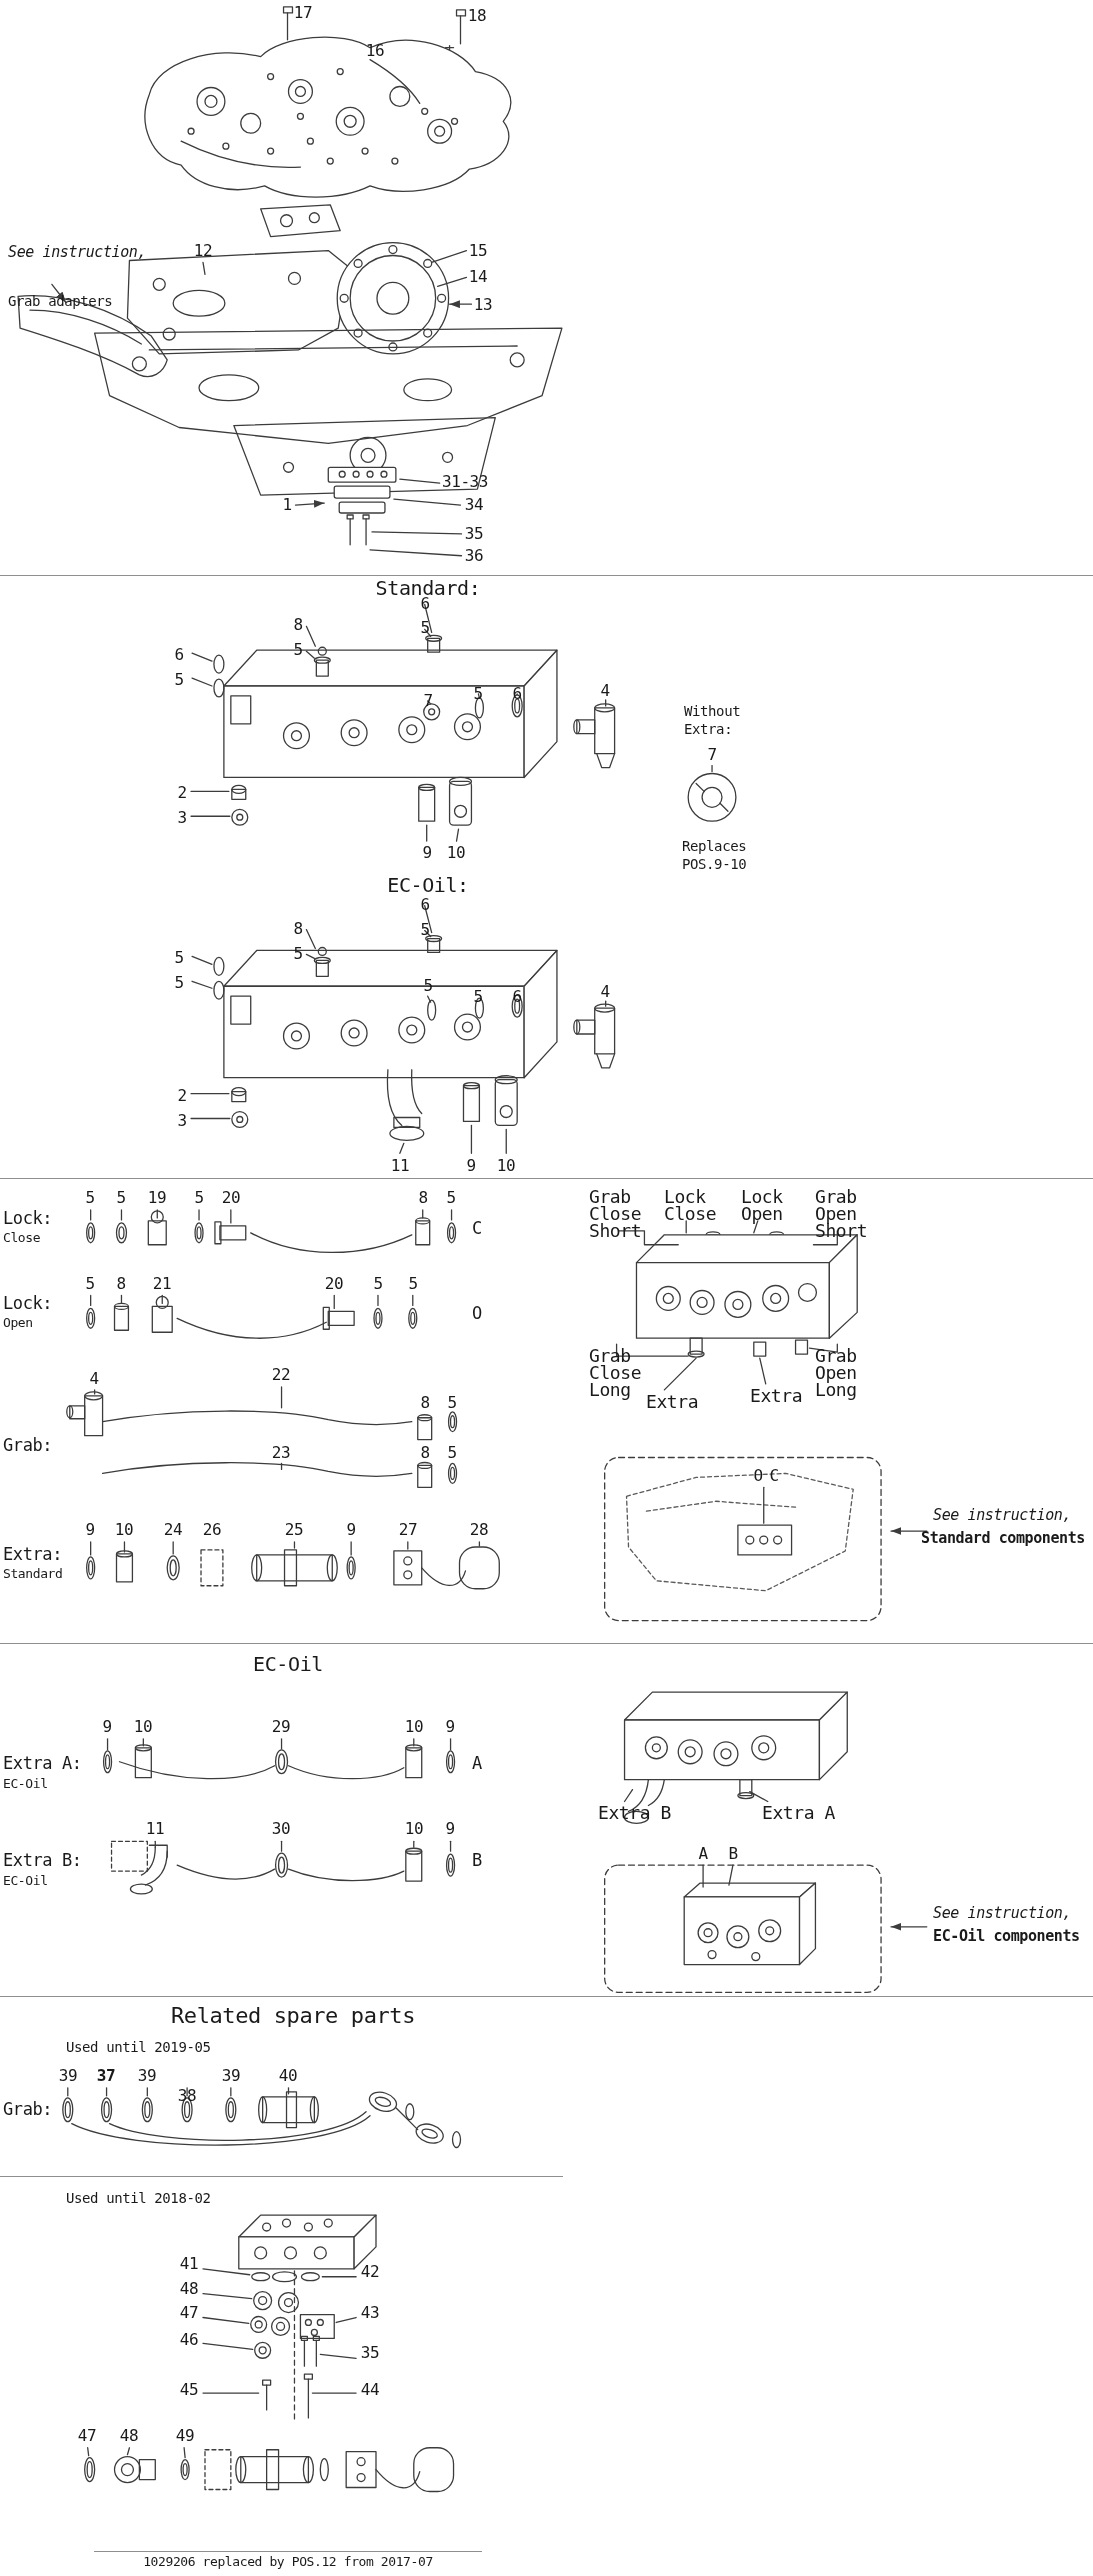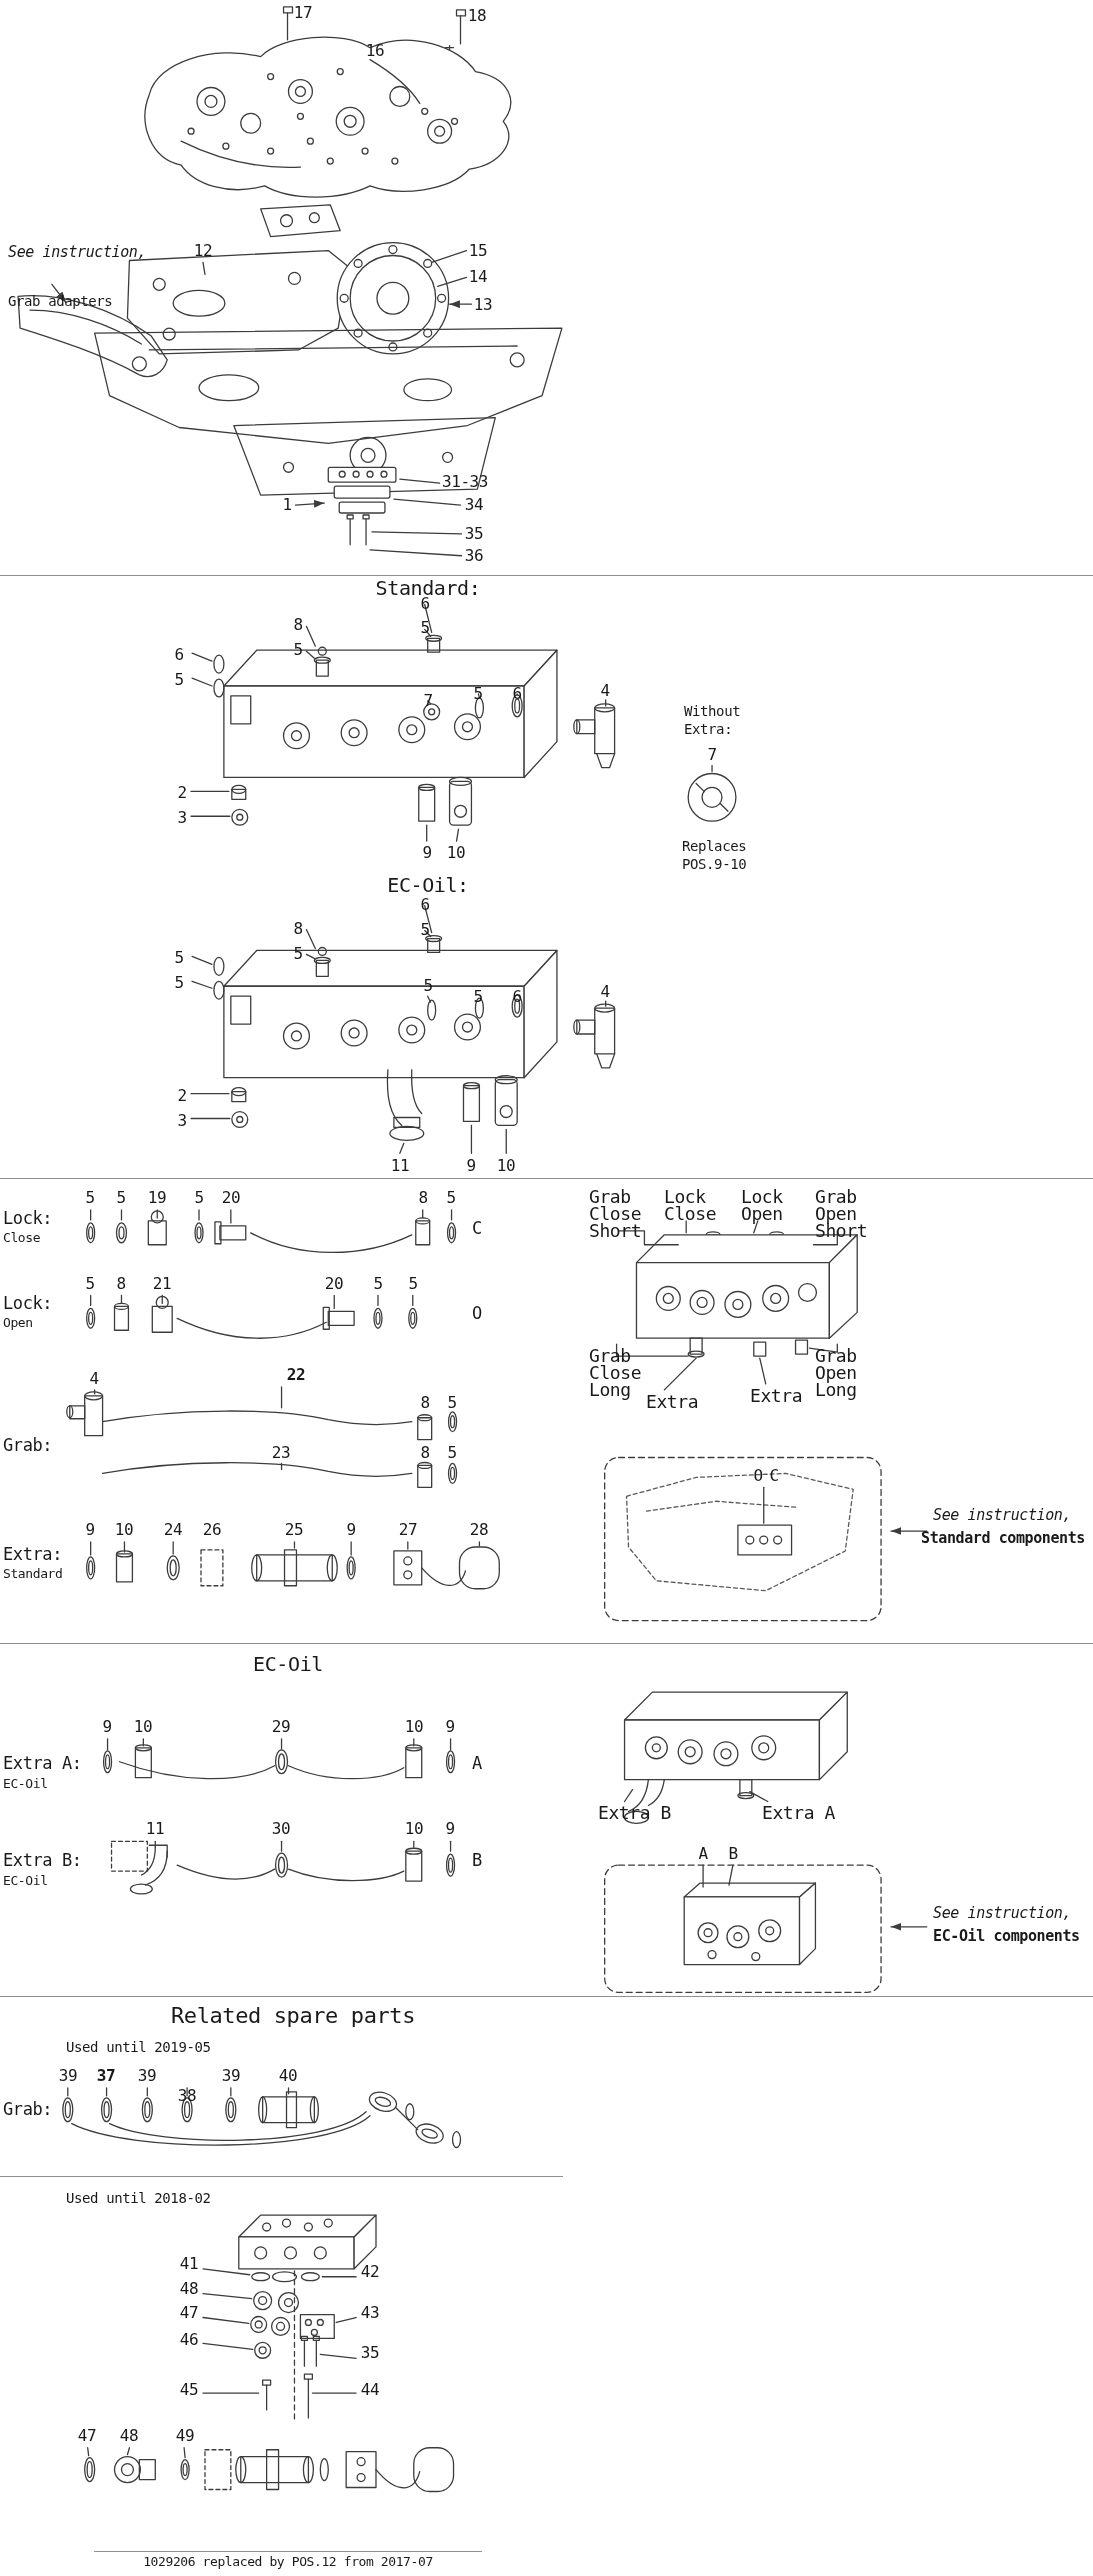--- a/index.html
+++ b/index.html
@@ -637,21 +637,21 @@
       <span class="lbl k-num" style="left: 90px; top: 1275px;">5</span>
       <span class="lbl k-num" style="left: 121px; top: 1275px;">8</span>
       <span class="lbl k-num" style="left: 162px; top: 1275px;">21</span>
       <span class="lbl k-num" style="left: 334px; top: 1275px;">20</span>
       <span class="lbl k-num" style="left: 378px; top: 1275px;">5</span>
       <span class="lbl k-num" style="left: 413px; top: 1275px;">5</span>
       <span class="lbl k-side" style="left: 3px; top: 1294px;">Lock:</span>
       <span class="lbl k-sub" style="left: 3px; top: 1316px;">Open</span>
       <span class="lbl k-letter" style="left: 477px; top: 1304px;">O</span>
       <span class="lbl k-num" style="left: 94px; top: 1370px;">4</span>
-      <span class="lbl k-num" style="left: 296px; top: 1366px; font-weight: bold;">22</span>
+      <span class="lbl k-num" style="left: 281px; top: 1366px;">22</span>
       <span class="lbl k-num" style="left: 425px; top: 1394px;">8</span>
       <span class="lbl k-num" style="left: 452px; top: 1394px;">5</span>
       <span class="lbl k-side" style="left: 3px; top: 1436px;">Grab:</span>
       <span class="lbl k-num" style="left: 281px; top: 1444px;">23</span>
       <span class="lbl k-num" style="left: 425px; top: 1444px;">8</span>
       <span class="lbl k-num" style="left: 452px; top: 1444px;">5</span>
       <span class="lbl k-num" style="left: 90px; top: 1521px;">9</span>
       <span class="lbl k-num" style="left: 124px; top: 1521px;">10</span>
       <span class="lbl k-num" style="left: 173px; top: 1521px;">24</span>
       <span class="lbl k-num" style="left: 212px; top: 1521px;">26</span>

